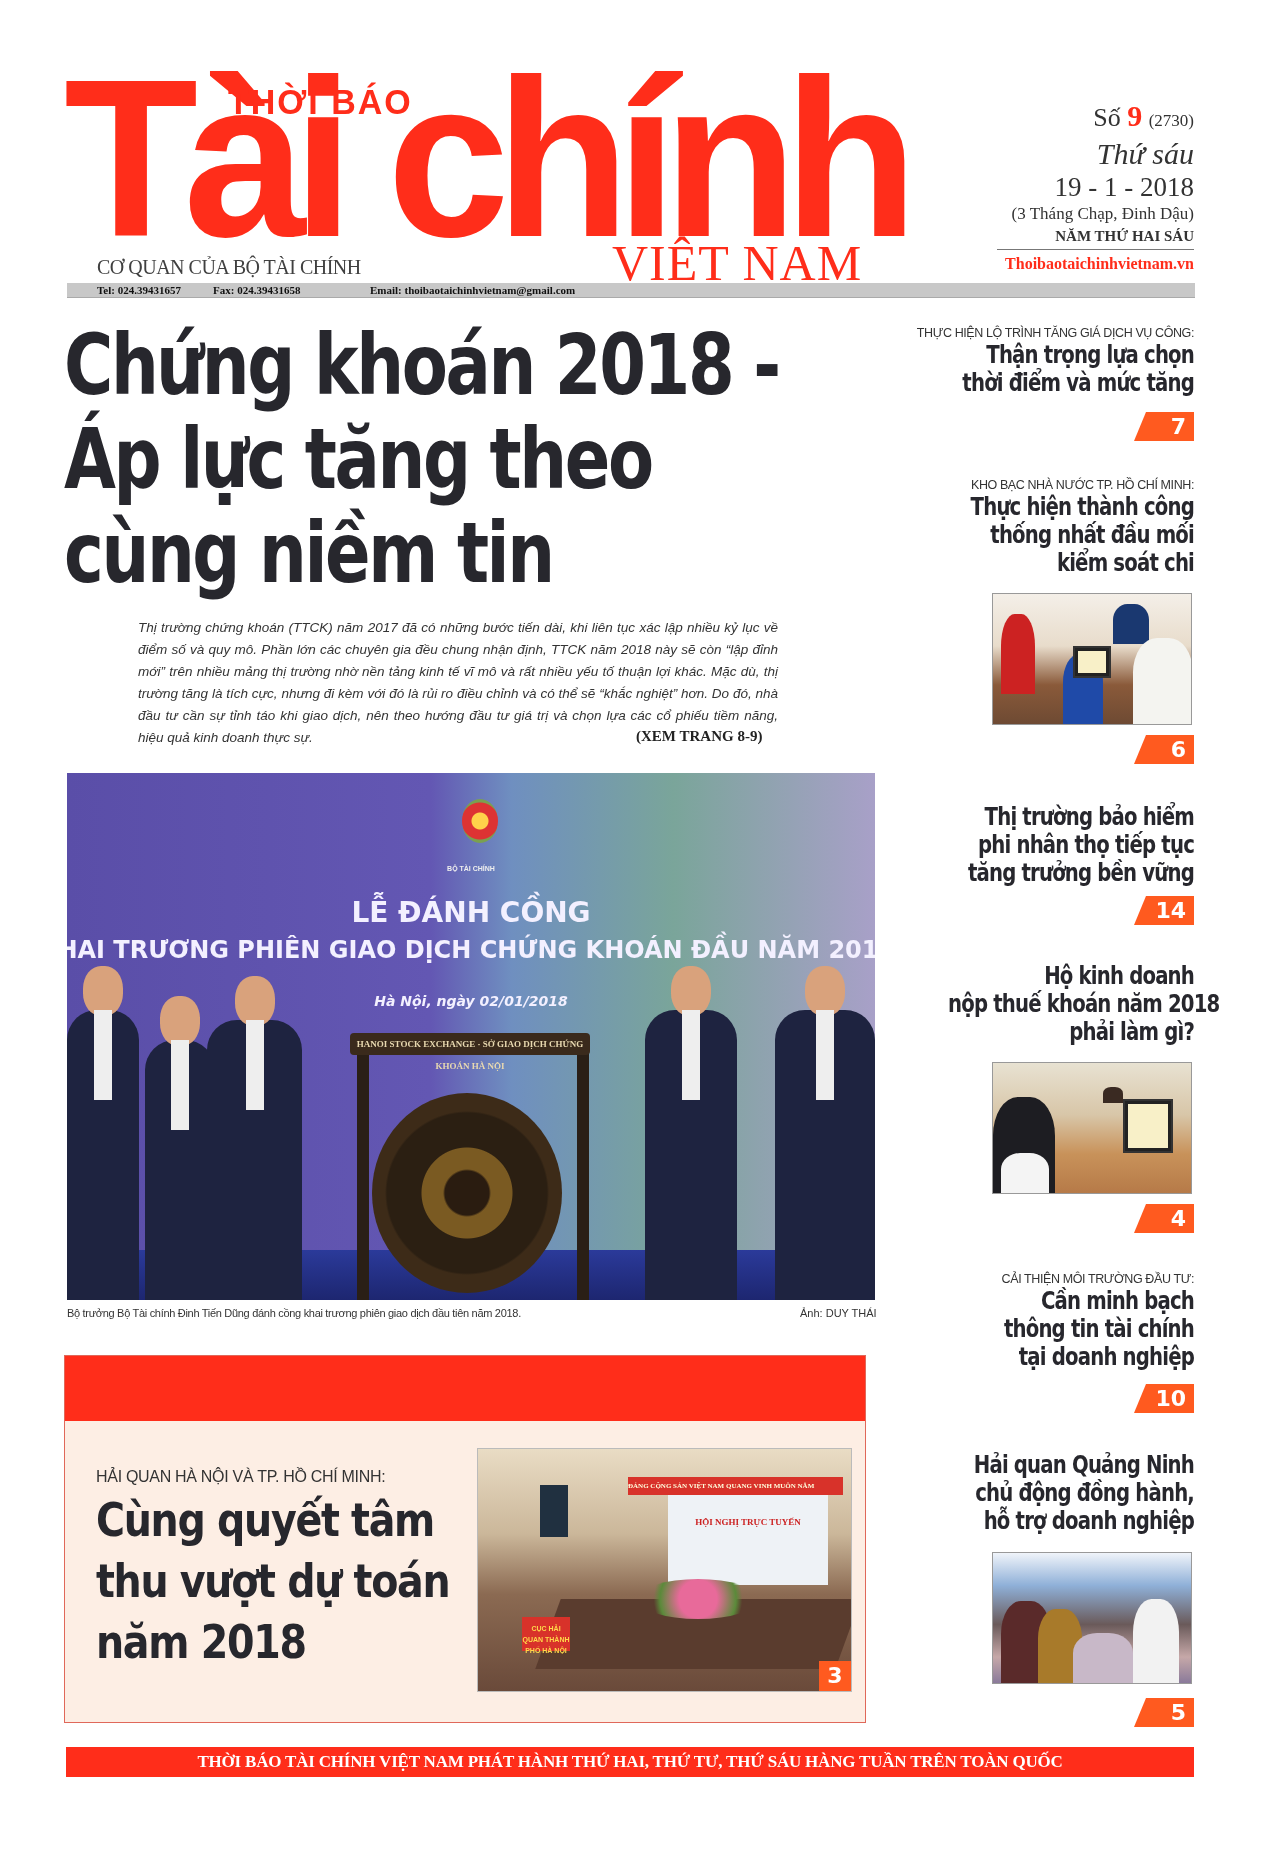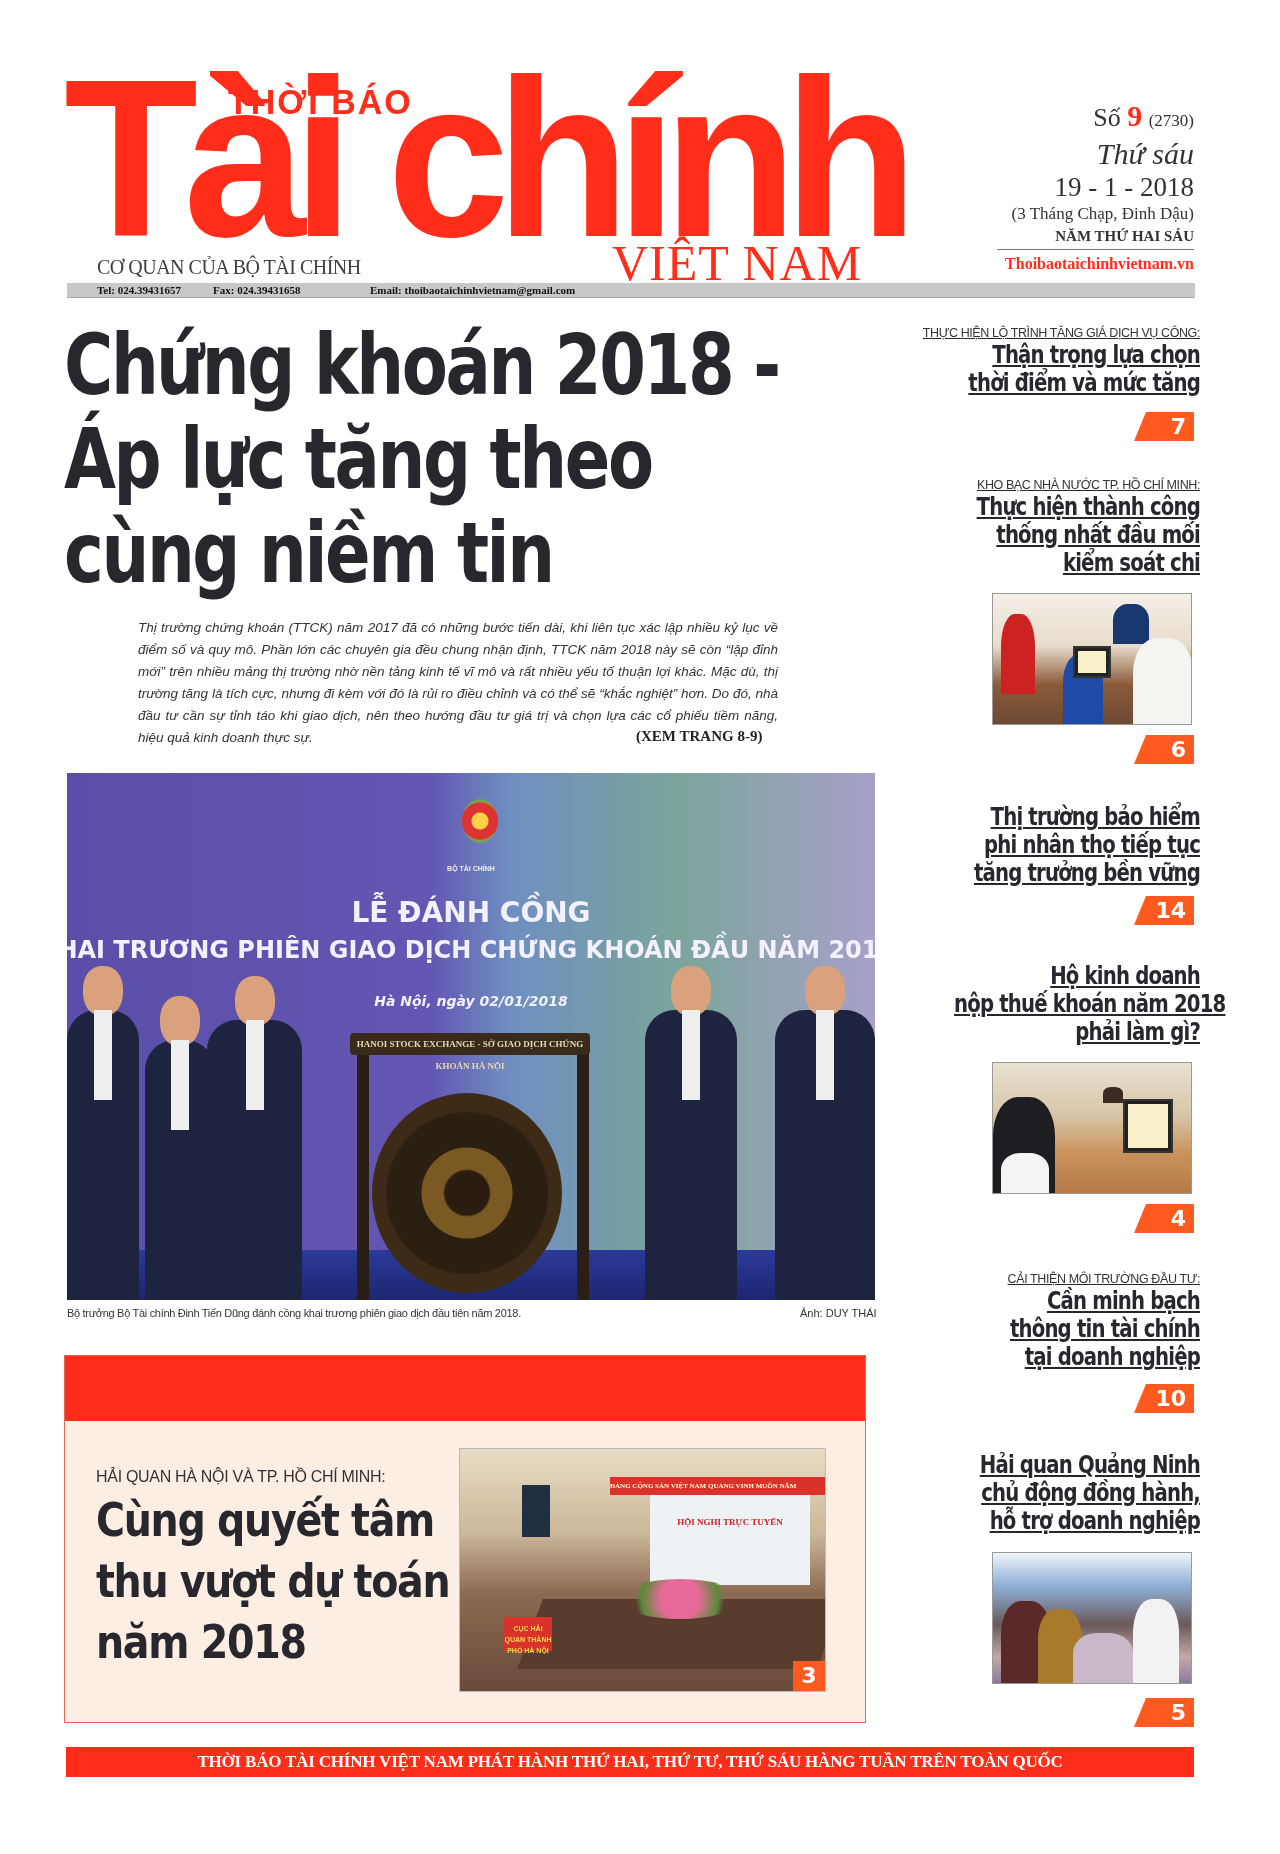--- a/index.html
+++ b/index.html
@@ -45,34 +45,34 @@
   .gong-post { position: absolute; top: 270px; width: 12px; height: 257px; background: #2a1f16; }
   .gong { position: absolute; left: 305px; top: 320px; width: 190px; height: 200px; border-radius: 50%; background: radial-gradient(circle, #2a1c10 0 22px, #7a5a22 24px 45px, #2b1f12 46px 80px, #3d2b18 82px); }
   .caption { left: 67px; top: 1307px; font-family: "Liberation Sans", sans-serif; font-size: 11px; color: #333; letter-spacing: -0.3px; }
   .credit { left: 800px; top: 1307px; font-family: "Liberation Sans", sans-serif; font-size: 11px; color: #333; }
 
   
   .feature { left: 64px; top: 1355px; width: 800px; height: 366px; background: #fdeee4; border: 1px solid #e0685a; }
   .feature-band { position: absolute; left: 0; top: 0; width: 100%; height: 65px; background: #ff2d1a; text-align: center; color: #fff; font-family: "DejaVu Sans", sans-serif; font-weight: bold; font-size: 17px; line-height: 24px; padding-top: 9px; box-sizing: border-box; letter-spacing: -0.3px; }
   .feature-kicker { position: absolute; left: 31px; top: 112px; font-size: 16px; color: #333; font-family: "Liberation Sans", sans-serif; letter-spacing: -0.3px; }
   .feature-title { position: absolute; left: 31px; top: 134px; font-family: "DejaVu Sans", sans-serif; font-weight: bold; font-size: 46px; line-height: 61px; color: #27272d; letter-spacing: -1.5px; transform: scaleX(0.86); transform-origin: left top; white-space: nowrap; }
-  .feature-photo { position: absolute; left: 394px; top: 92px; width: 365px; height: 242px; overflow: hidden; background: linear-gradient(180deg, #e9dcc4 0%, #cbb79a 35%, #8b6a52 60%, #6a4a3a 100%); border: 1px solid #bbb; }
+  .feature-photo { position: absolute; left: 412px; top: 92px; width: 365px; height: 242px; overflow: hidden; background: linear-gradient(180deg, #e9dcc4 0%, #cbb79a 35%, #8b6a52 60%, #6a4a3a 100%); border: 1px solid #bbb; padding-left: 8px; }
   .feature-photo .banner { position: absolute; left: 150px; top: 28px; width: 215px; height: 18px; background: #d8322a; color: #ffd; font-size: 7px; line-height: 18px; font-weight: bold; white-space: nowrap; overflow: hidden; font-family: "Liberation Serif", serif; }
   .feature-photo .screen { position: absolute; left: 190px; top: 46px; width: 160px; height: 90px; background: #eef2f6; color: #c22; font-family: "Liberation Serif", serif; text-align: center; font-size: 9px; padding-top: 22px; box-sizing: border-box; font-weight: bold; }
   .feature-photo .tv { position: absolute; left: 62px; top: 36px; width: 28px; height: 52px; background: #203040; }
   .feature-photo .table { position: absolute; left: 70px; top: 150px; width: 300px; height: 70px; background: #5a3c2e; transform: skewX(-20deg); }
   .feature-photo .sign { position: absolute; left: 44px; top: 168px; width: 48px; height: 34px; background: #d8322a; color: #ffd94a; font-size: 7px; text-align: center; font-weight: bold; line-height: 11px; padding-top: 6px; box-sizing: border-box; font-family: "Liberation Sans", sans-serif; }
   .feature-photo .flowers { position: absolute; left: 160px; top: 130px; width: 120px; height: 40px; border-radius: 50%; background: radial-gradient(circle, #e86a9a 0 30%, #5b8a3a 60%, transparent 70%); }
   .feature-badge { position: absolute; right: 0; bottom: 0; width: 32px; height: 30px; background: #ff5a1f; color: #fff; font-family: "DejaVu Sans", sans-serif; font-weight: bold; font-size: 22px; text-align: center; line-height: 30px; }
 
   
   .footer { left: 66px; top: 1747px; width: 1128px; height: 30px; background: #ff2d1a; color: #fff; text-align: center; font-family: "Liberation Serif", serif; font-weight: bold; font-size: 17px; line-height: 30px; letter-spacing: -0.2px; }
 
   
-  .rc { right: 80px; width: 300px; text-align: right; text-decoration: underline; }
+  .rc { right: 86px; width: 300px; text-align: right; }
   .rc-kicker { font-family: "Liberation Sans", sans-serif; font-size: 12.5px; color: #333; letter-spacing: -0.4px; white-space: nowrap; line-height: 16px; }
   .rc-title { font-family: "DejaVu Sans", sans-serif; font-weight: bold; font-size: 24px; line-height: 28px; color: #27272d; letter-spacing: -1px; transform: scaleX(0.82); transform-origin: right top; white-space: nowrap; }
   .badge { position: absolute; right: 86px; width: 48px; height: 29px; background: #ff5a1f; color: #fff; font-family: "DejaVu Sans", sans-serif; font-weight: bold; font-size: 22px; line-height: 29px; text-align: right; padding-right: 8px; box-sizing: border-box; }
   .badge::before { content: ""; position: absolute; left: -12px; top: 0; width: 0; height: 0; border-bottom: 29px solid #ff5a1f; border-left: 12px solid transparent; }
   .thumb { position: absolute; right: 88px; width: 198px; height: 130px; border: 1px solid #999; overflow: hidden; }
   .thumb1 { background: linear-gradient(180deg, #f4efe8 0%, #e8dccb 40%, #8a5a3a 70%, #6e4a33 100%); }
   .thumb2 { background: linear-gradient(180deg, #e8e2d2 0%, #d8c6a8 40%, #c8925a 70%, #b67a48 100%); }
   .thumb3 { background: linear-gradient(180deg, #f0f4fa 0%, #8fb0d8 25%, #6a5a5a 55%, #c6a8a8 80%, #8a7a9a 100%); }
   .thumb .fig { position: absolute; border-radius: 40% 40% 0 0; }
   .thumb .mon { position: absolute; background: #222; border: 2px solid #333; }

